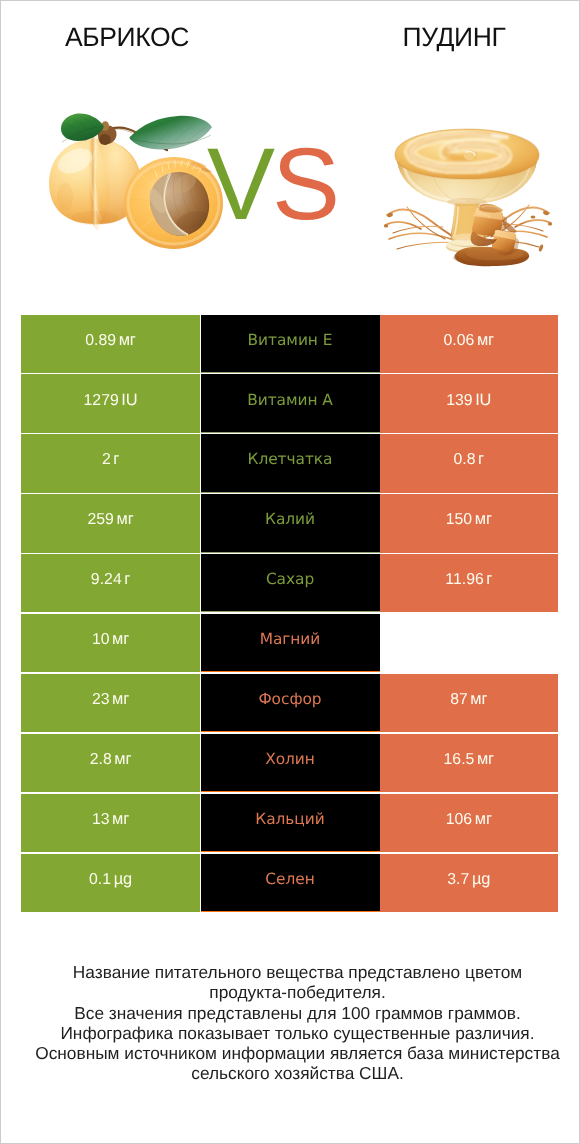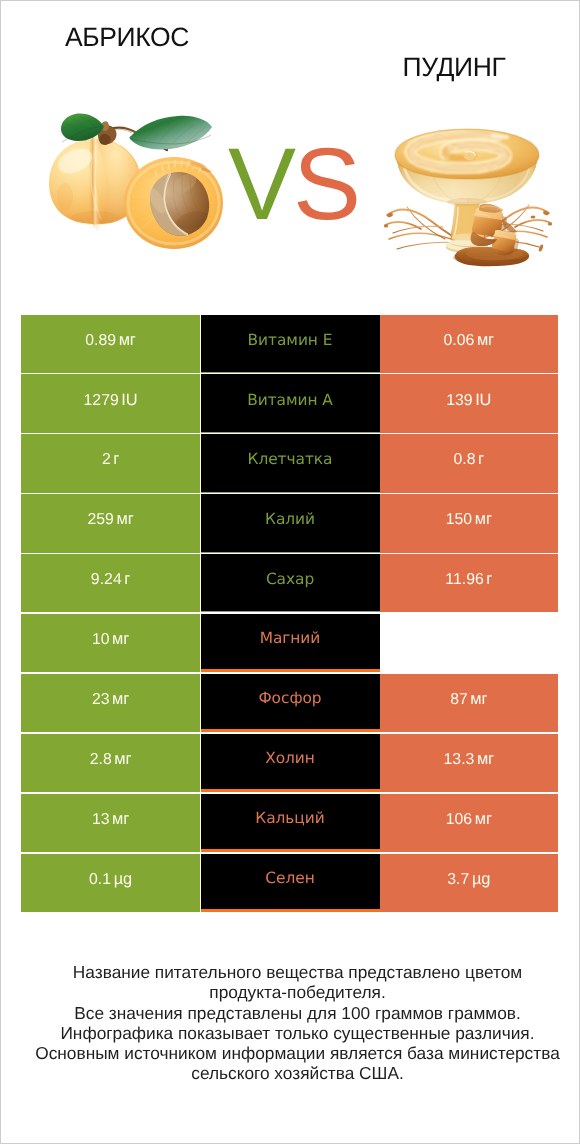--- a/index.html
+++ b/index.html
@@ -9,45 +9,45 @@
        -webkit-font-smoothing:antialiased;text-rendering:geometricPrecision;}
   .page{position:relative;width:578px;height:1142px;
         border:1px solid #cccccc;background:#fff;overflow:hidden;}
 
   
   .header{position:absolute;left:0;top:0;width:578px;height:300px;}
   .title{position:absolute;top:26.5px;font-size:26.5px;color:#121212;
          text-align:center;font-weight:400;letter-spacing:-.35px;line-height:19.5px;
          white-space:nowrap;}
   .title-left{left:0;width:252px;}
-  .title-right{left:327.5px;width:251px;margin-top:30px;}
+  .title-right{left:327.5px;width:251px;}
 
   .hero{position:absolute;left:0;top:0;width:578px;height:300px;}
   .hero-img{position:absolute;}
   .img-left{left:44px;top:112px;width:180px;height:140px;}
   .img-left svg{width:180px;height:140px;display:block;}
   .img-right{left:382px;top:120px;width:170px;height:148px;}
   .img-right svg{width:170px;height:148px;display:block;}
 
-  .vs{position:absolute;left:216px;top:132px;width:152px;
+  .vs{position:absolute;left:195px;top:132px;width:152px;
       text-align:center;font-size:102px;line-height:102px;font-weight:400;
       letter-spacing:-3px;}
   .vs .v{color:#76a02e;}
   .vs .s{color:#e06a47;}
 
   
   .table{position:absolute;left:20px;top:313.5px;width:537px;}
   .row{position:relative;height:59.9px;}
   .cell{position:absolute;top:0;height:58.4px;box-sizing:border-box;
         display:flex;align-items:center;justify-content:center;}
   .cell-left{left:0;width:179px;background:#82a732;}
   .cell-mid{left:179.5px;width:179px;background:#000000;}
   .cell-right{left:358.5px;width:178.5px;background:#e06f49;}
   .row .cell-mid{border-bottom:1px solid #8e9b6b;}
-  .row.rowpud .cell-mid{border-bottom:3px solid #f97316;}
+  .row.rowpud .cell-mid{border-bottom:1px solid #f97316;}
 
   .val{color:#fdfcf0;font-size:15.8px;letter-spacing:.05px;white-space:nowrap;
        position:relative;top:-3.5px;}
   .val .u{font-size:16.4px;margin-left:2.5px;letter-spacing:-.1px;}
   .nut{font-family:"DejaVu Sans",sans-serif;font-size:15.4px;letter-spacing:-.05px;
        white-space:nowrap;position:relative;top:-3.5px;}
   .rowapr .nut{color:#7c9c3a;}
   .rowpud .nut{color:#dd7853;}
 
   
@@ -446,21 +446,21 @@
         </div>
       </div>
       <div class="row rowpud">
         <div class="cell cell-left">
           <span class="val"><span>2.8</span><span class="u">мг</span></span>
         </div>
         <div class="cell cell-mid">
           <span class="nut">Холин</span>
         </div>
         <div class="cell cell-right">
-          <span class="val"><span>13.3</span><span class="u">мг</span></span>
+          <span class="val"><span>16.5</span><span class="u">мг</span></span>
         </div>
       </div>
       <div class="row rowpud">
         <div class="cell cell-left">
           <span class="val"><span>13</span><span class="u">мг</span></span>
         </div>
         <div class="cell cell-mid">
           <span class="nut">Кальций</span>
         </div>
         <div class="cell cell-right">

